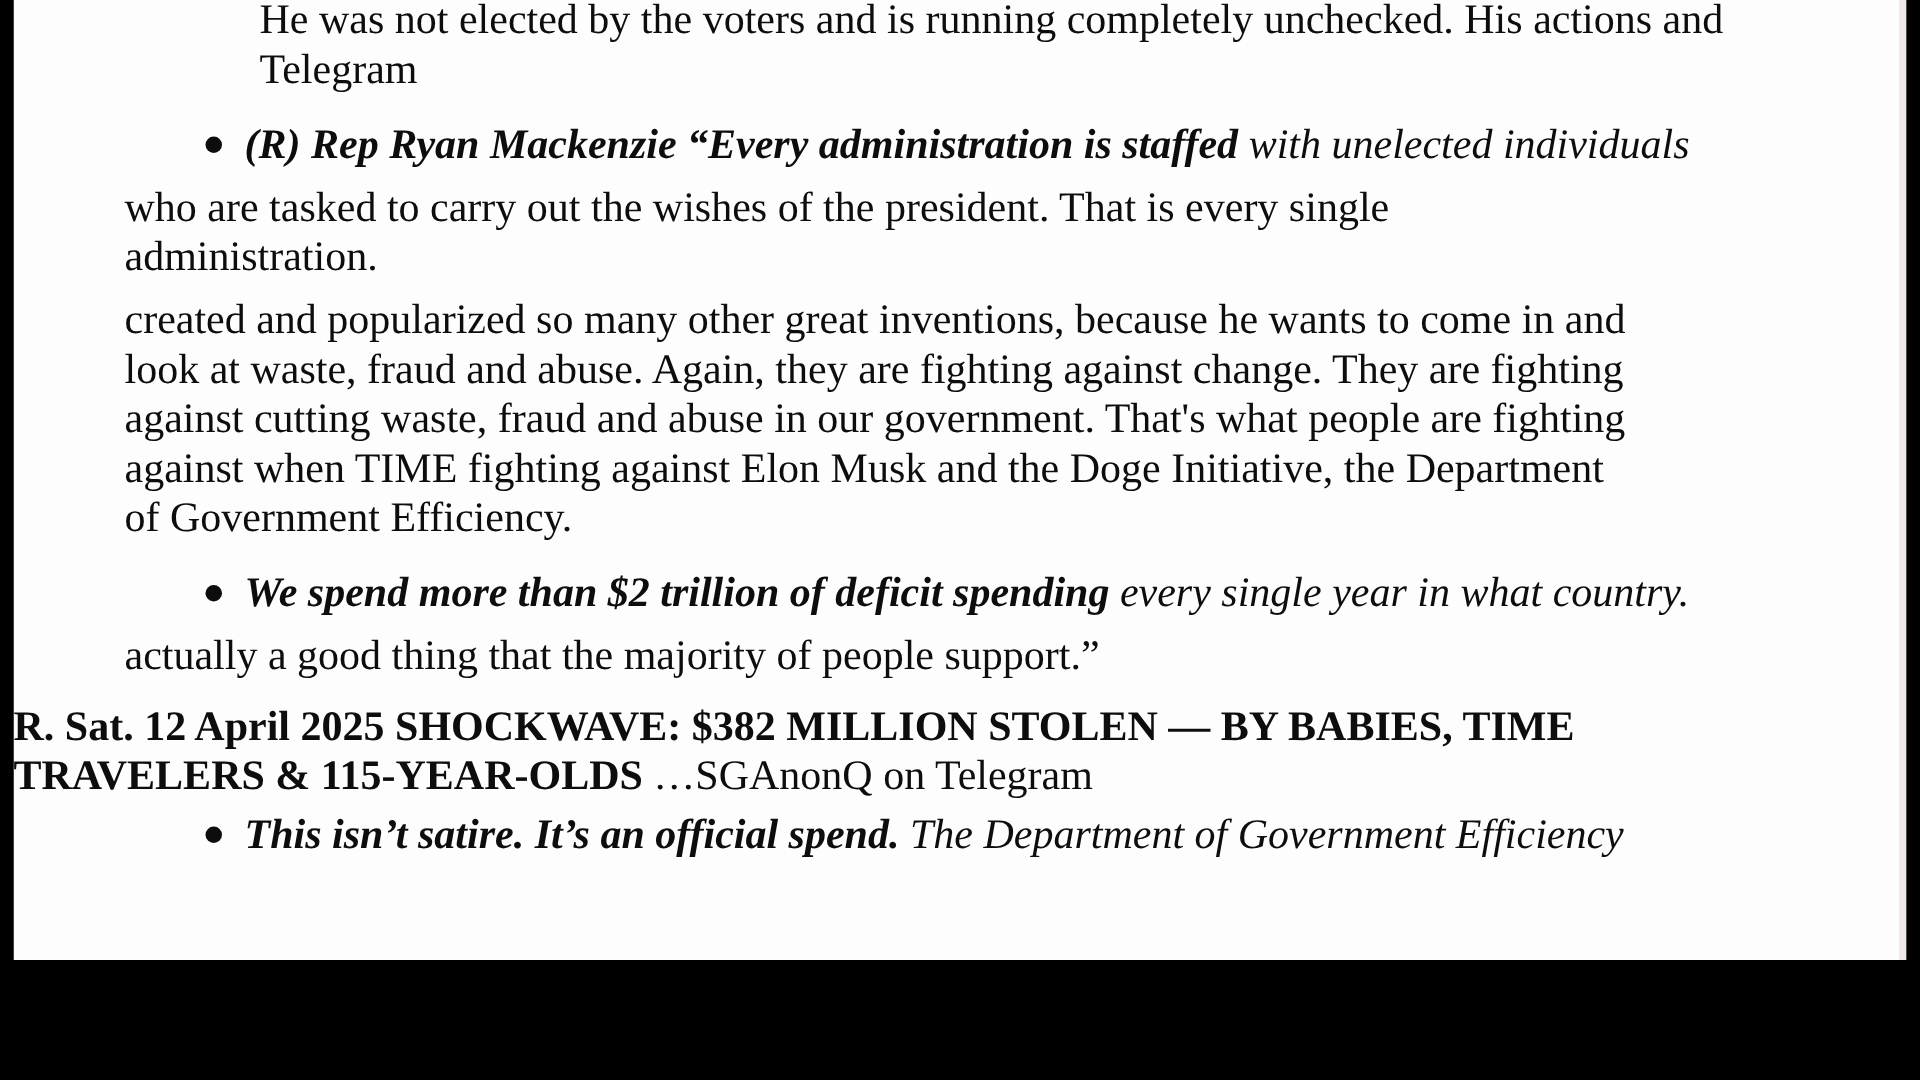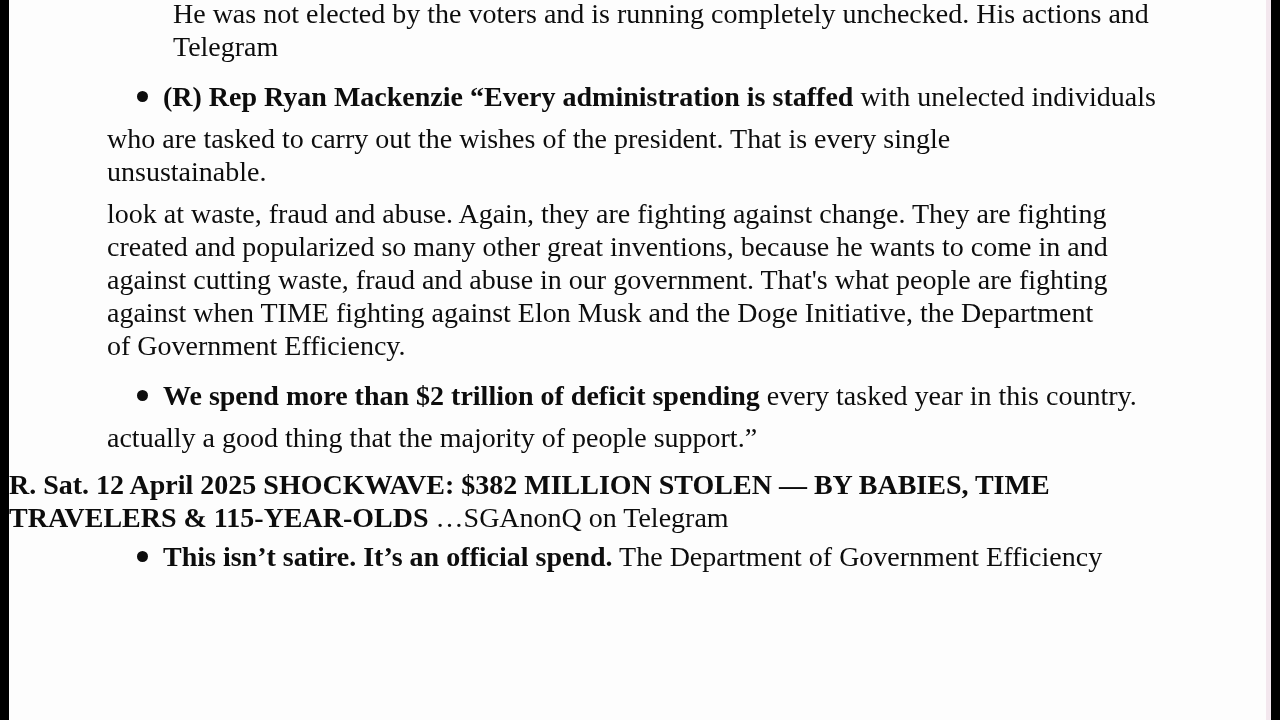--- a/index.html
+++ b/index.html
@@ -5,21 +5,21 @@
   :root{
     --ink:#0d0d0d;
     --paper:#fdfdfd;
     --letterbox:#000000;
     --edge-tint:#f3e7ee;
   }
   html,body{margin:0;padding:0;}
   body{background:#000;}
   .stage{
     position:relative;
-    width:1280px;height:720px;
+    width:1280px;height:640px;
     background:var(--letterbox);
     overflow:hidden;
     font-family:"Liberation Serif", serif;
   }
   .bar{position:absolute;top:0;height:720px;background:var(--letterbox);z-index:3;}
   .bar.left{left:0;width:9px;}
   .bar.right{right:0;width:9px;}
   .paper{
     position:absolute;left:9px;top:0;
     width:1262px;height:720px;
@@ -33,23 +33,23 @@
   .doc{
     position:absolute;left:0;top:0;width:100%;
     color:var(--ink);
     font-size:28px;
     line-height:33px;
   }
   .line{white-space:pre;}
   .b{font-weight:bold;}
   .block{margin:0;}
   .block.body{padding-left:164px;margin-top:-3px;}
-  .block.continuation{padding-left:98px;margin-top:9px;}
+  .block.continuation{padding-left:74px;margin-top:9px;}
   .block.flush{margin-top:14px;font-weight:normal;}
-  .block.bullet{position:relative;padding-left:154px;margin-top:17px;}
+  .block.bullet{position:relative;padding-left:154px;margin-top:17px;font-style:italic;}
   .block.bullet .dot{
     position:absolute;left:128px;top:11px;
     width:11px;height:11px;border-radius:50%;
     background:var(--ink);
   }
   .block.bullet:last-child{margin-top:6px;}
 </style>
 </head>
 <body>
 
@@ -60,32 +60,32 @@
         <div class="block body">
           <div class="line"><span>He was not elected by the voters and is running completely unchecked. His actions and</span></div>
           <div class="line"><span>Telegram</span></div>
         </div>
         <div class="block bullet">
           <span class="dot"></span>
           <div class="line"><span class="b">(R) Rep Ryan Mackenzie “Every administration is staffed</span><span> with unelected individuals</span></div>
         </div>
         <div class="block continuation">
           <div class="line"><span>who are tasked to carry out the wishes of the president. That is every single</span></div>
-          <div class="line"><span>unsustainable.</span></div>
+          <div class="line"><span>administration.</span></div>
         </div>
         <div class="block continuation">
+          <div class="line"><span>created and popularized so many other great inventions, because he wants to come in and</span></div>
           <div class="line"><span>look at waste, fraud and abuse. Again, they are fighting against change. They are fighting</span></div>
-          <div class="line"><span>created and popularized so many other great inventions, because he wants to come in and</span></div>
           <div class="line"><span>against cutting waste, fraud and abuse in our government. That's what people are fighting</span></div>
           <div class="line"><span>against when TIME fighting against Elon Musk and the Doge Initiative, the Department</span></div>
           <div class="line"><span>of Government Efficiency.</span></div>
         </div>
         <div class="block bullet">
           <span class="dot"></span>
-          <div class="line"><span class="b">We spend more than $2 trillion of deficit spending</span><span> every tasked year in this country.</span></div>
+          <div class="line"><span class="b">We spend more than $2 trillion of deficit spending</span><span> every single year in what country.</span></div>
         </div>
         <div class="block continuation">
           <div class="line"><span>actually a good thing that the majority of people support.”</span></div>
         </div>
         <div class="block flush">
           <div class="line"><span class="b">R. Sat. 12 April 2025 SHOCKWAVE: $382 MILLION STOLEN — BY BABIES, TIME</span></div>
           <div class="line"><span class="b">TRAVELERS &amp; 115-YEAR-OLDS</span><span> …SGAnonQ on Telegram</span></div>
         </div>
         <div class="block bullet">
           <span class="dot"></span>

